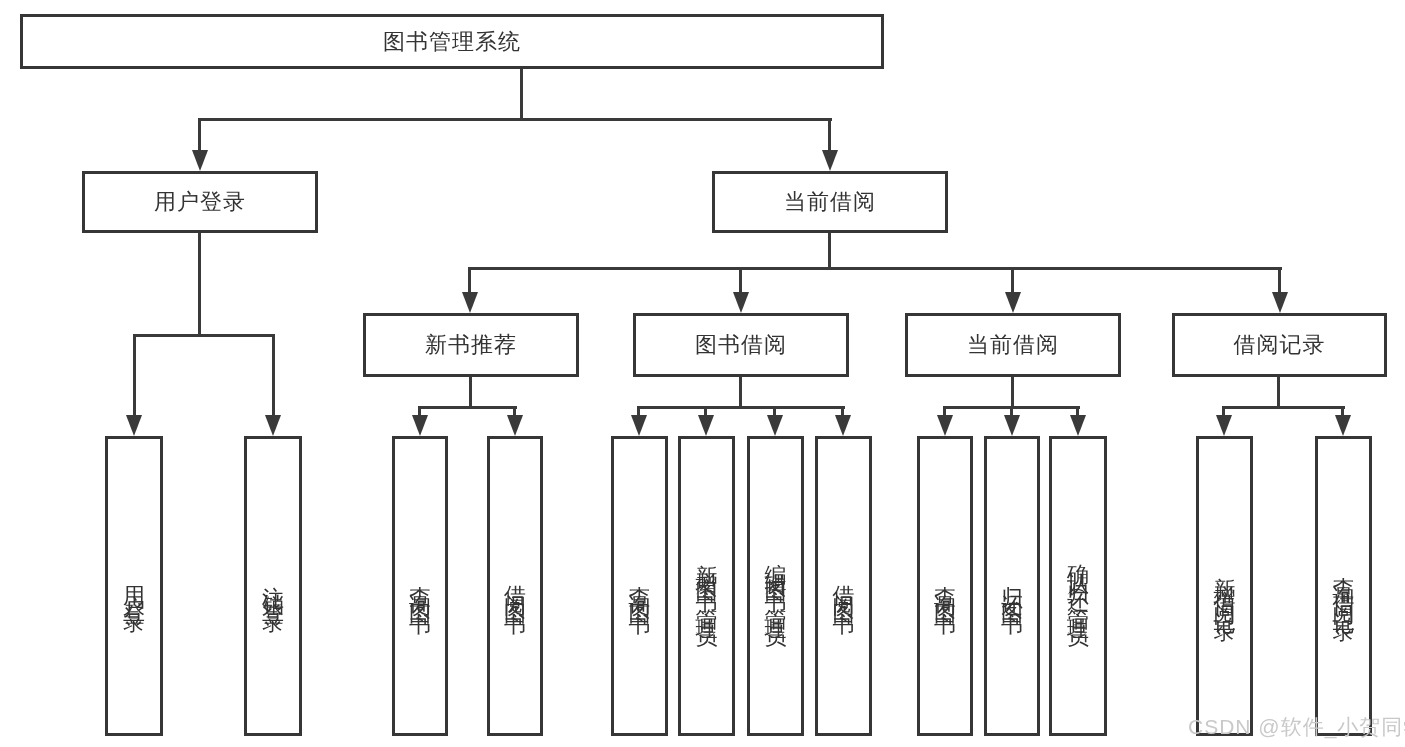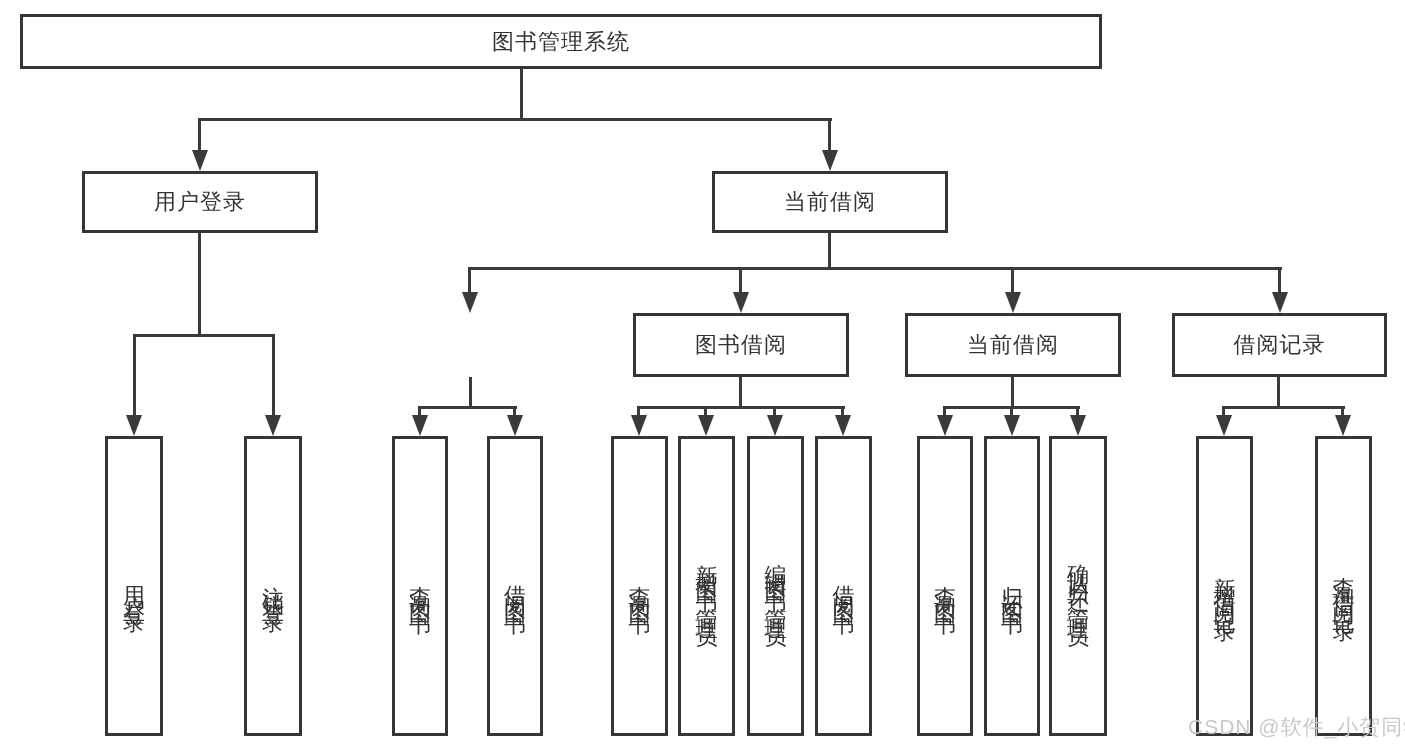--- a/index.html
+++ b/index.html
@@ -58,25 +58,26 @@
     letter-spacing: 1px;
     white-space: nowrap;
     z-index: 3;
   }
 </style>
 </head>
 <body>
 
 <div class="canvas">
 
-  <div class="hbox" style="left:20px; top:14px; width:1082px; height:55px;">图书管理系统</div>
+  <div class="hbox" style="left:20px; top:14px; width:864px; height:55px;">图书管理系统</div>
 
   <div class="hbox" style="left:82px; top:171px; width:236px; height:62px;">用户登录</div>
   <div class="hbox" style="left:712px; top:171px; width:236px; height:62px;">当前借阅</div>
 
+  <div class="hbox" style="left:363px; top:313px; width:216px; height:64px;">新书推荐</div>
   <div class="hbox" style="left:633px; top:313px; width:216px; height:64px;">图书借阅</div>
   <div class="hbox" style="left:905px; top:313px; width:216px; height:64px;">当前借阅</div>
   <div class="hbox" style="left:1172px; top:313px; width:215px; height:64px;">借阅记录</div>
 
   <div class="vbox" style="left:105px; top:436px; width:58px; height:300px;">用户登录</div>
   <div class="vbox" style="left:244px; top:436px; width:58px; height:300px;">注销登录</div>
 
   <div class="vbox" style="left:392px; top:436px; width:56px; height:300px;">查询图书</div>
   <div class="vbox" style="left:487px; top:436px; width:56px; height:300px;">借阅图书</div>
 

